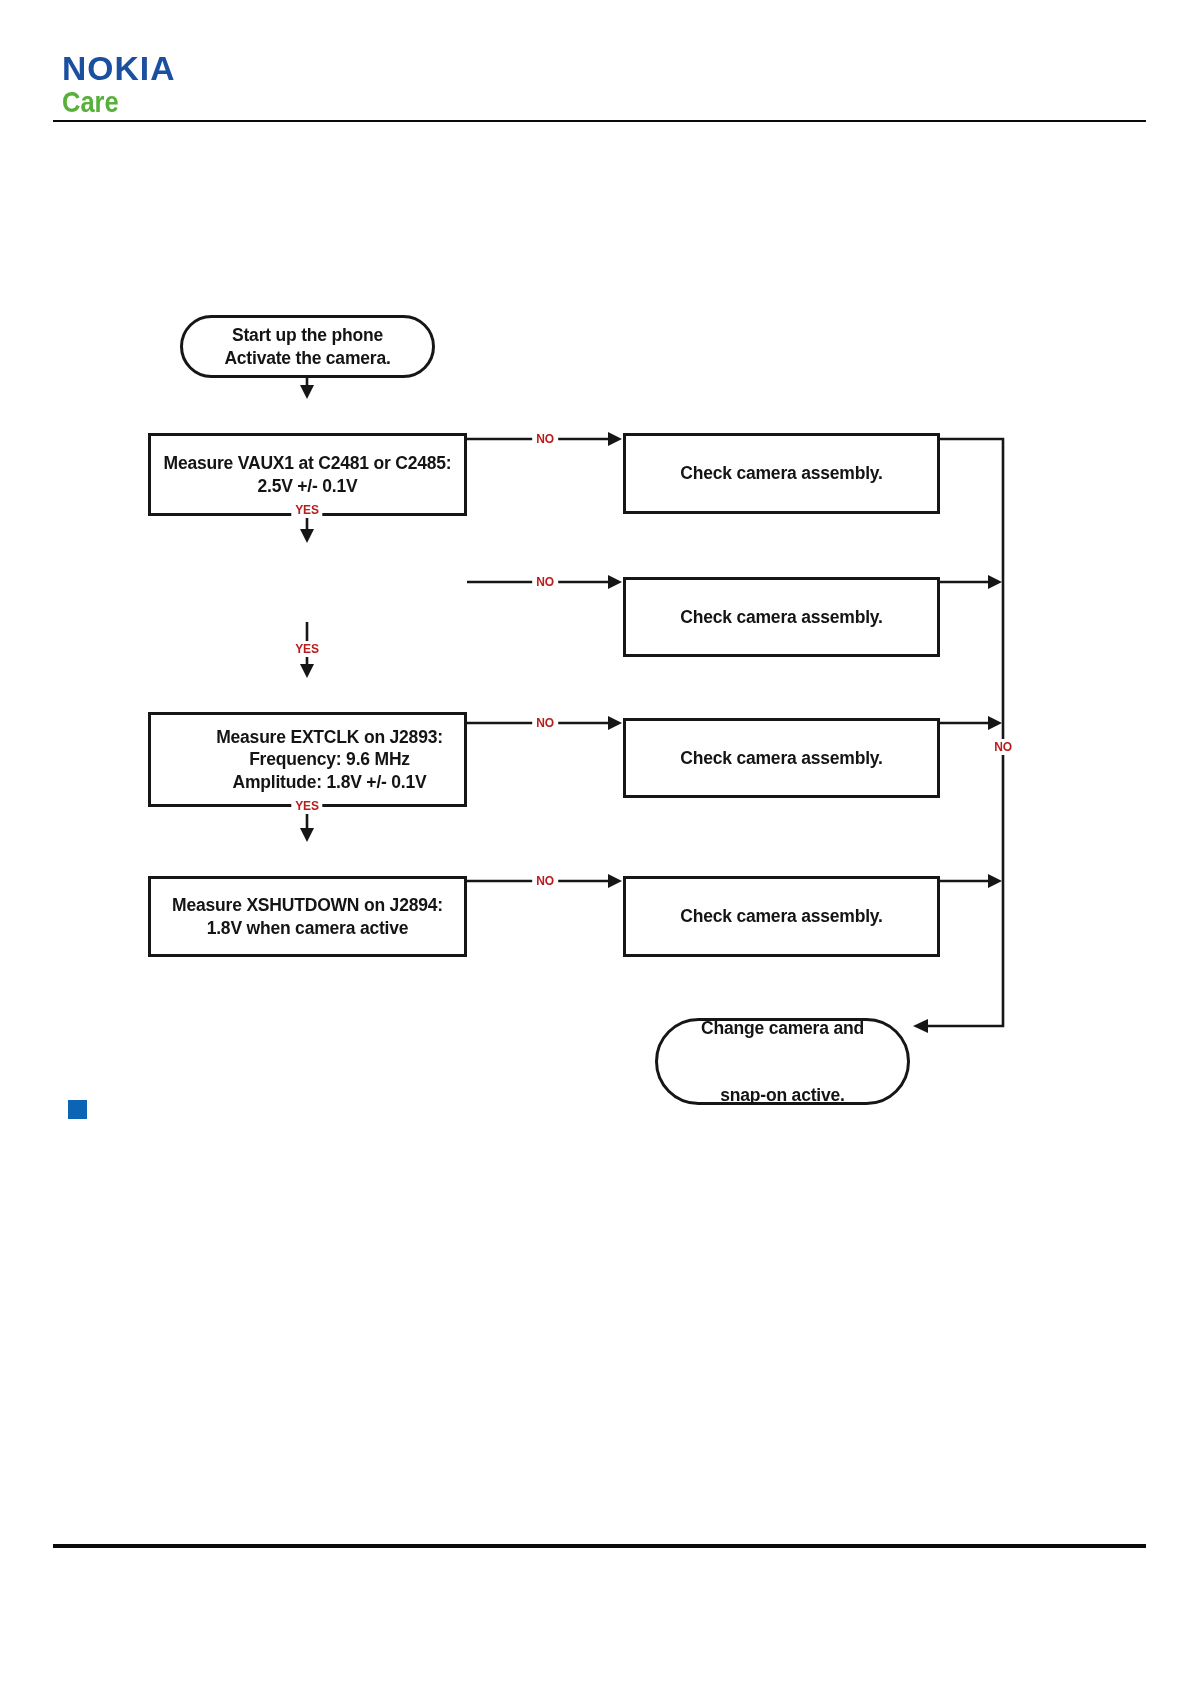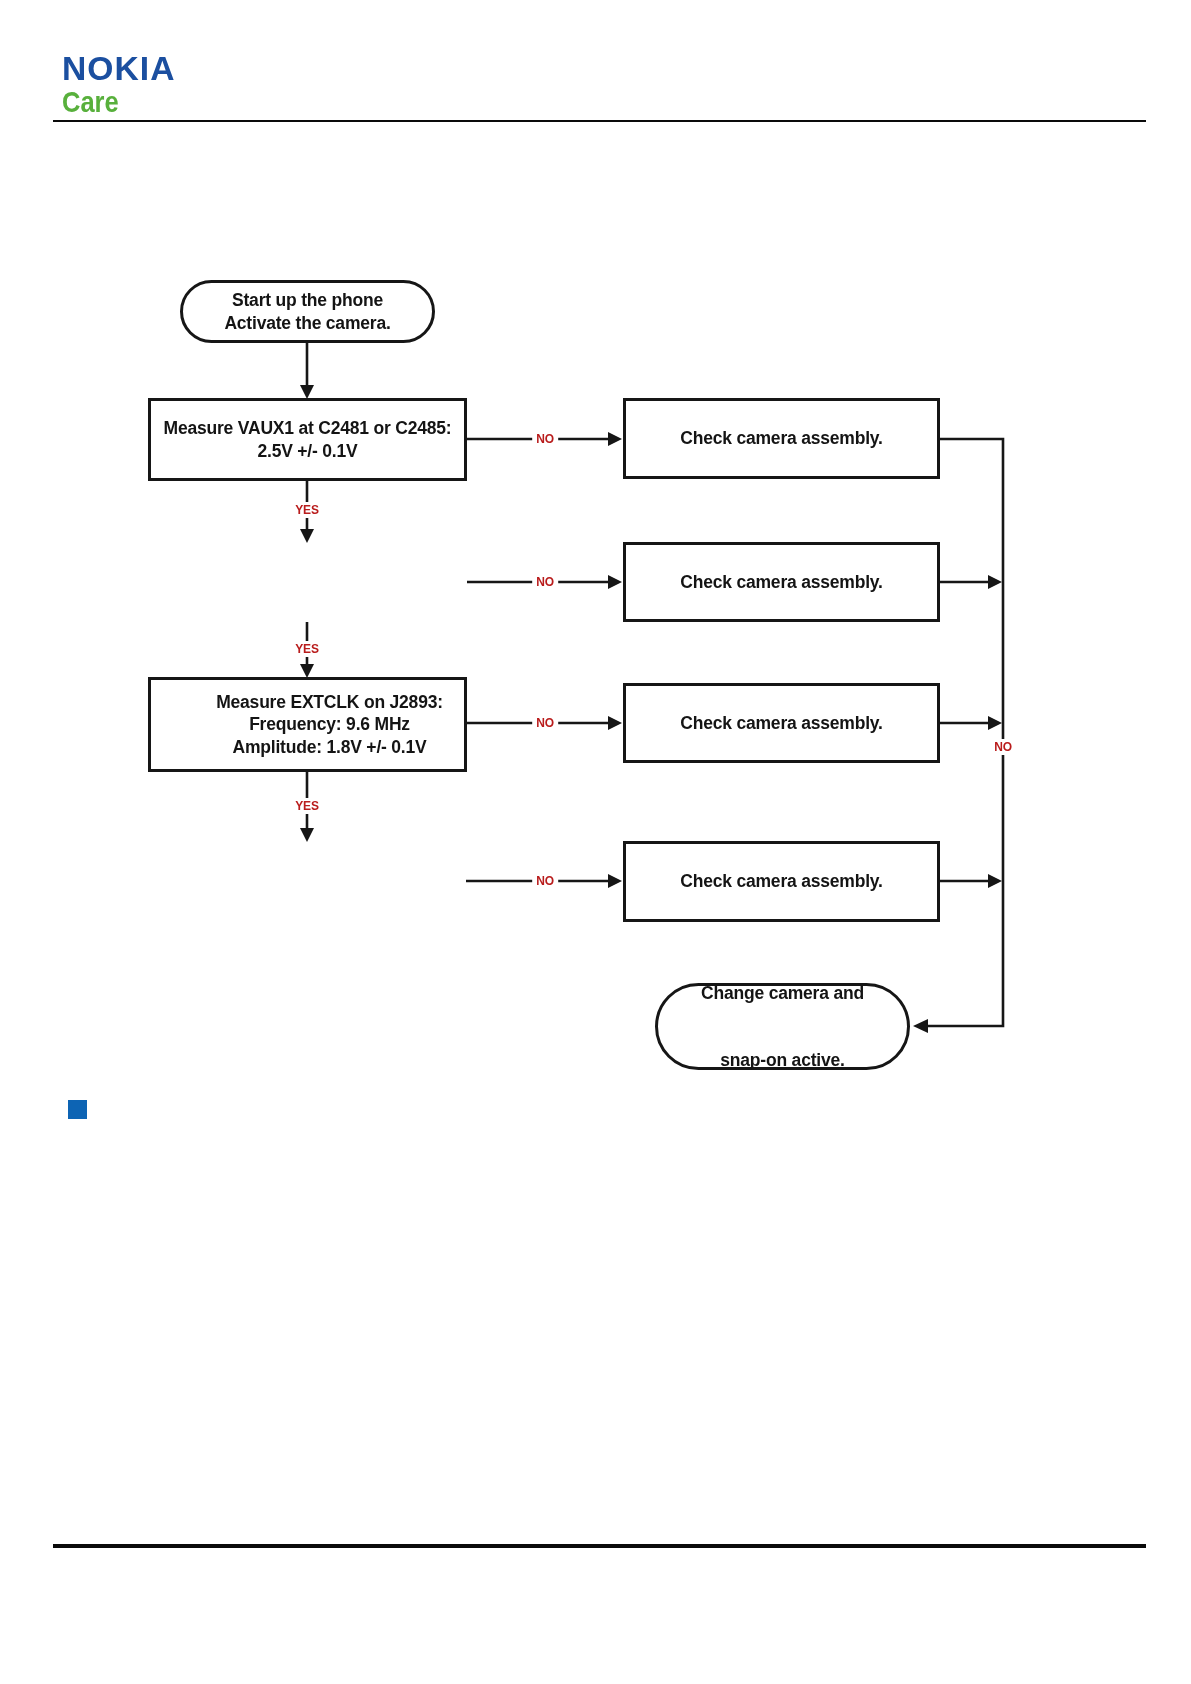--- a/index.html
+++ b/index.html
@@ -32,21 +32,21 @@
   .rule.header{left:53px;top:120px;width:1093px;height:2px;}
   .rule.footer{left:53px;top:1544px;width:1093px;height:4px;}
 
   
   .node{
     position:absolute;
     border:3px solid var(--diagram-line);
     background:#fff;
     display:flex;flex-direction:column;justify-content:center;align-items:center;
     font-size:17.5px;font-weight:bold;color:#141414;
-    line-height:1.28;letter-spacing:-0.2px;text-align:center;
+    line-height:1.28;letter-spacing:-0.2px;text-align:center;margin-top:35px;
   }
   .node.stadium-start{left:180px;top:280px;width:255px;height:63px;border-radius:33px;}
   .node.stadium-end{left:655px;top:983px;width:255px;height:87px;border-radius:44px;gap:44px;}
   .node.m1{left:148px;top:398px;width:319px;height:83px;}
   .node.m2{left:148px;top:542px;width:319px;height:80px;}
   .node.m3{left:148px;top:677px;width:319px;height:95px;padding-left:44px;}
   .node.m4{left:148px;top:841px;width:319px;height:81px;}
   .node.c1{left:623px;top:398px;width:317px;height:81px;}
   .node.c2{left:623px;top:542px;width:317px;height:80px;}
   .node.c3{left:623px;top:683px;width:317px;height:80px;}
@@ -124,20 +124,24 @@
 
   <div class="node m1">
     <span>Measure VAUX1 at C2481 or C2485:</span>
     <span>2.5V +/- 0.1V</span>
   </div>
   <div class="node m3">
     <span>Measure EXTCLK on J2893:</span>
     <span>Frequency: 9.6 MHz</span>
     <span>Amplitude: 1.8V +/- 0.1V</span>
   </div>
+  <div class="node m4">
+    <span>Measure XSHUTDOWN on J2894:</span>
+    <span>1.8V when camera active</span>
+  </div>
 
   <div class="node c1">
     <span>Check camera assembly.</span>
   </div>
   <div class="node c2">
     <span>Check camera assembly.</span>
   </div>
   <div class="node c3">
     <span>Check camera assembly.</span>
   </div>

